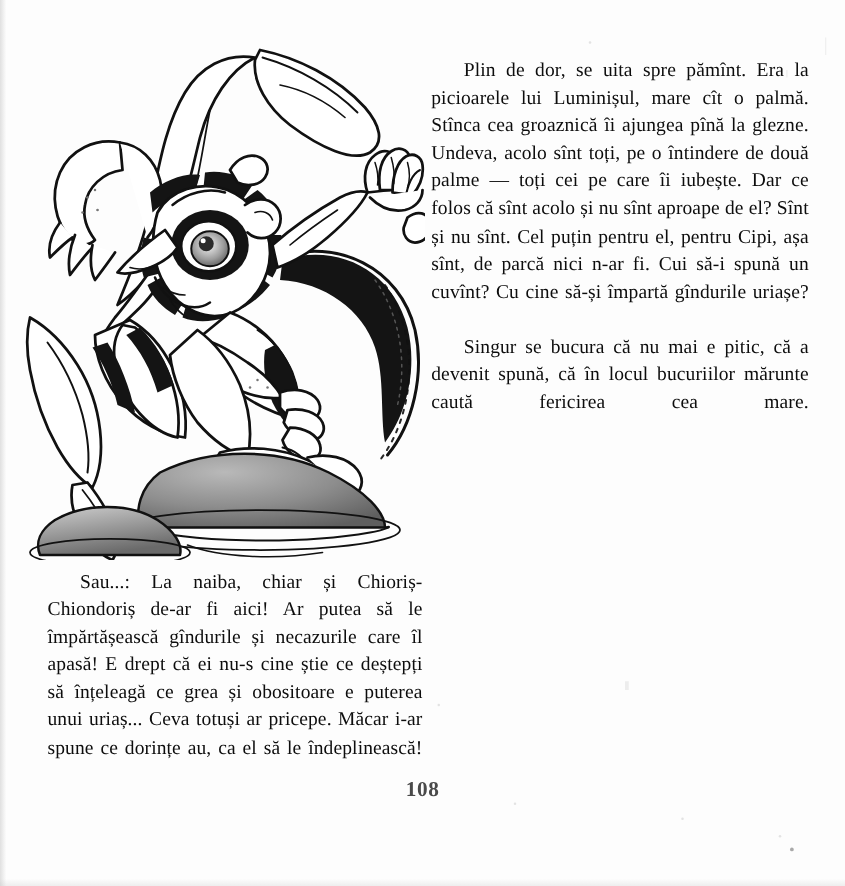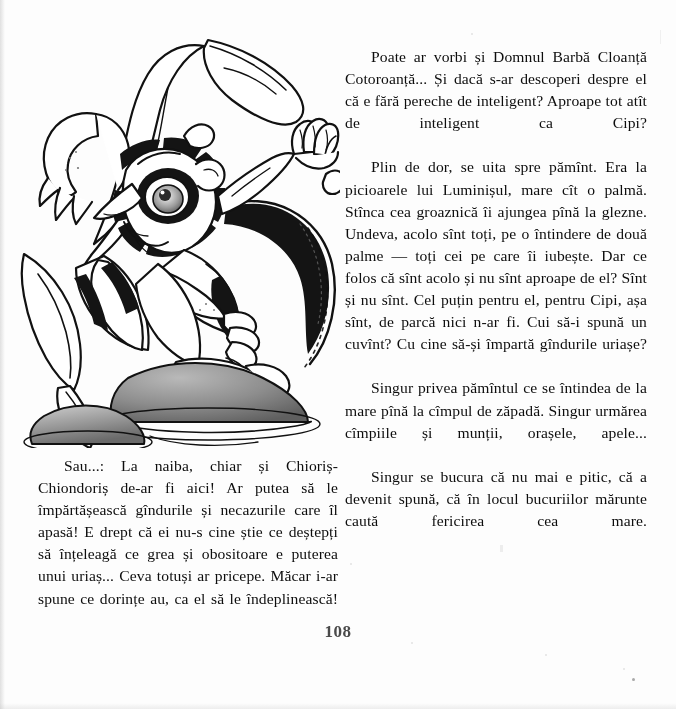--- a/index.html
+++ b/index.html
@@ -284,23 +284,21 @@
         <path d="M142,418 C168,428 212,430 250,424" fill="none" stroke="#111111" stroke-width="1.3"></path>
       </g>
     </svg>
   </div>
 
   <div id="col-left" class="col">
     <p class="para">Sau...: La naiba, chiar și Chioriș-Chiondoriș de-ar fi aici! Ar putea să le împărtășească gîndurile și necazurile care îl apasă! E drept că ei nu-s cine știe ce deștepți să înțeleagă ce grea și obositoare e puterea unui uriaș... Ceva totuși ar pricepe. Măcar i-ar spune ce dorințe au, ca el să le îndeplinească!</p>
   </div>
 
   <div id="col-right" class="col">
-    <p class="para">Poate ar vorbi și Domnul Barbă Cloanță Cotoroanță... Și dacă s-ar descoperi despre el că e fără pereche de inteligent? Aproape tot atît de inteligent ca Cipi?</p>
     <p class="para">Plin de dor, se uita spre pămînt. Era la picioarele lui Luminișul, mare cît o palmă. Stînca cea groaznică îi ajungea pînă la glezne. Undeva, acolo sînt toți, pe o întindere de două palme — toți cei pe care îi iubește. Dar ce folos că sînt acolo și nu sînt aproape de el? Sînt și nu sînt. Cel puțin pentru el, pentru Cipi, așa sînt, de parcă nici n-ar fi. Cui să-i spună un cuvînt? Cu cine să-și împartă gîndurile uriașe?</p>
-    <p class="para">Singur privea pămîntul ce se întindea de la mare pînă la cîmpul de zăpadă. Singur urmărea cîmpiile și munții, orașele, apele...</p>
     <p class="para">Singur se bucura că nu mai e pitic, că a devenit spună, că în locul bucuriilor mărunte caută fericirea cea mare.</p>
   </div>
 
   <div id="page-number">108</div>
 
   <div class="speck" style="left:545px;top:654px;width:2px;height:2px;"></div>
   <div class="speck" style="left:623px;top:668px;width:2px;height:2px;"></div>
 
   <div class="speck" style="left:471px;top:33px;width:2px;height:2px;"></div>
   <div class="speck" style="left:629px;top:56px;width:1px;height:6px;background:#ddd;border-radius:0;"></div>

